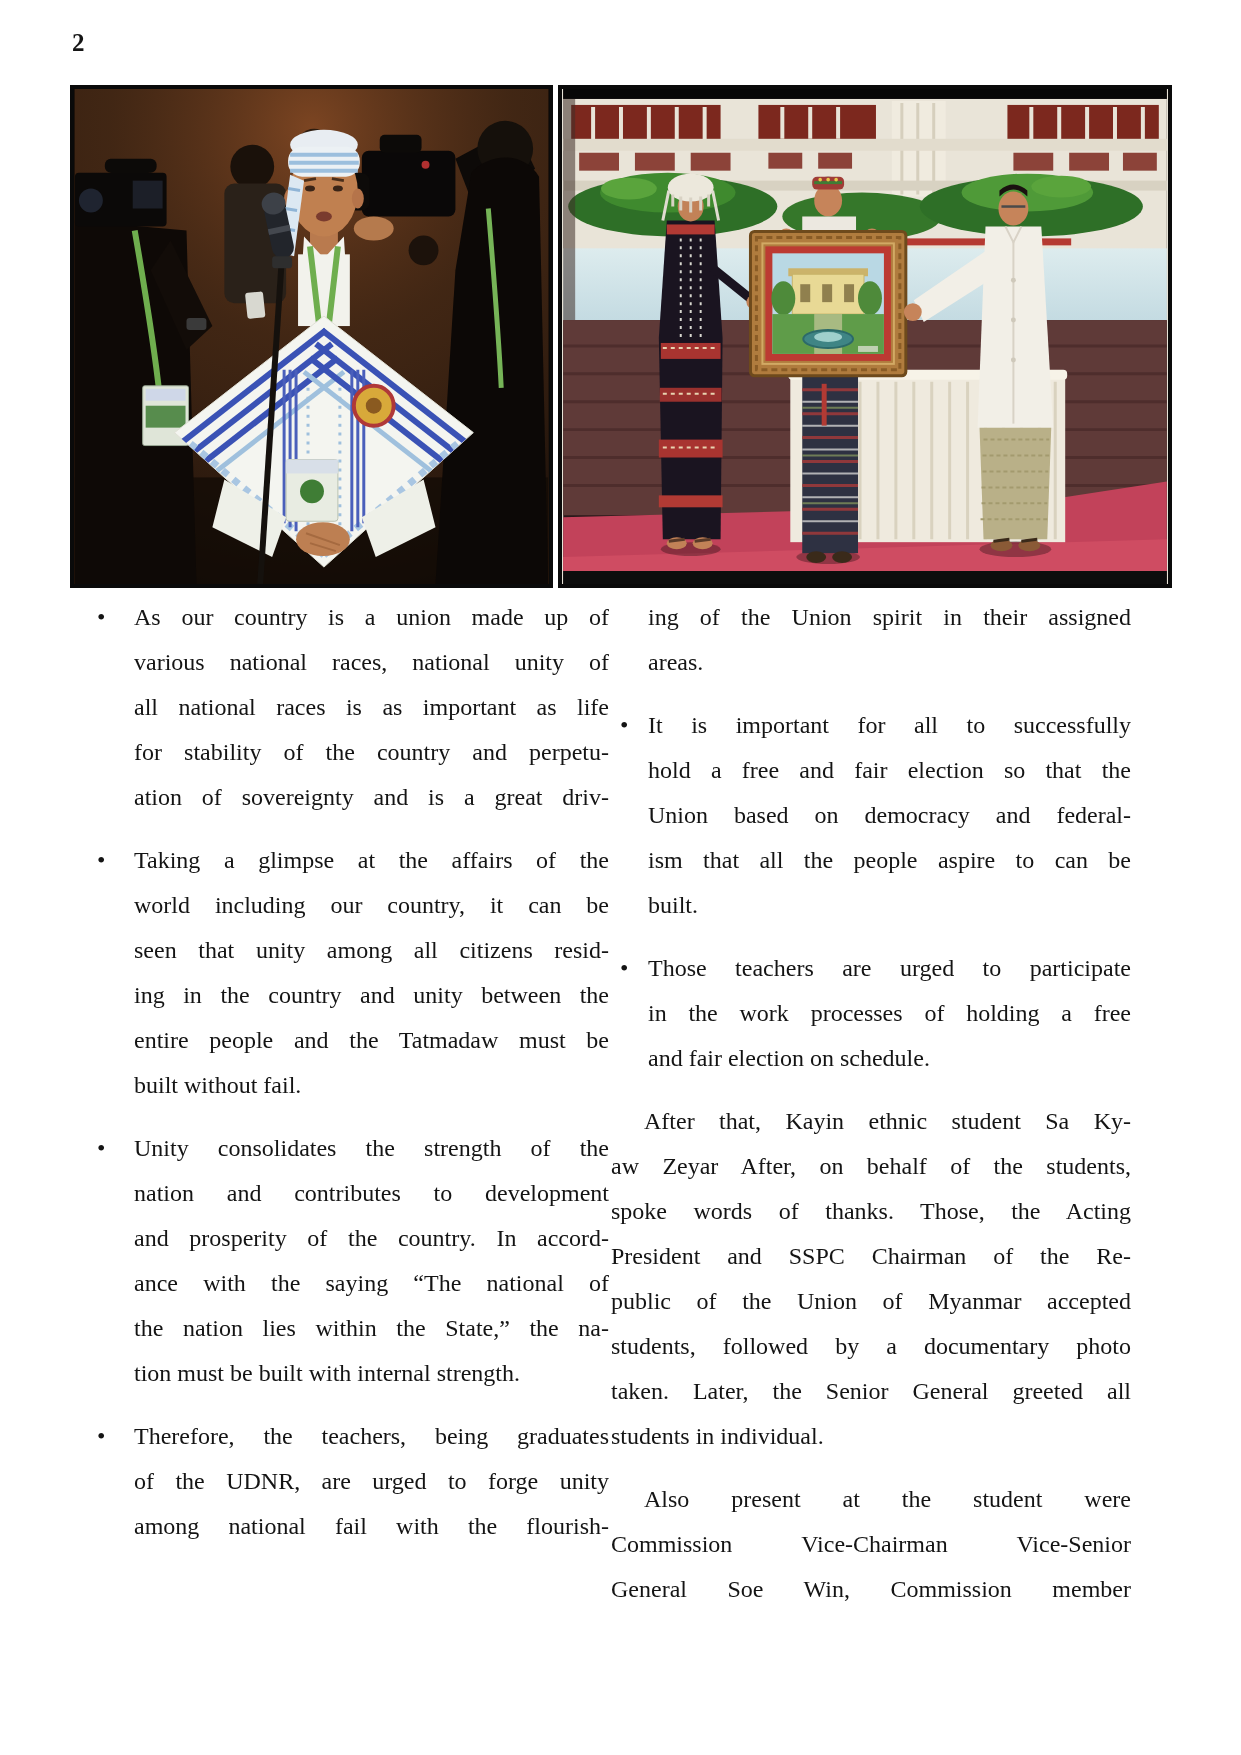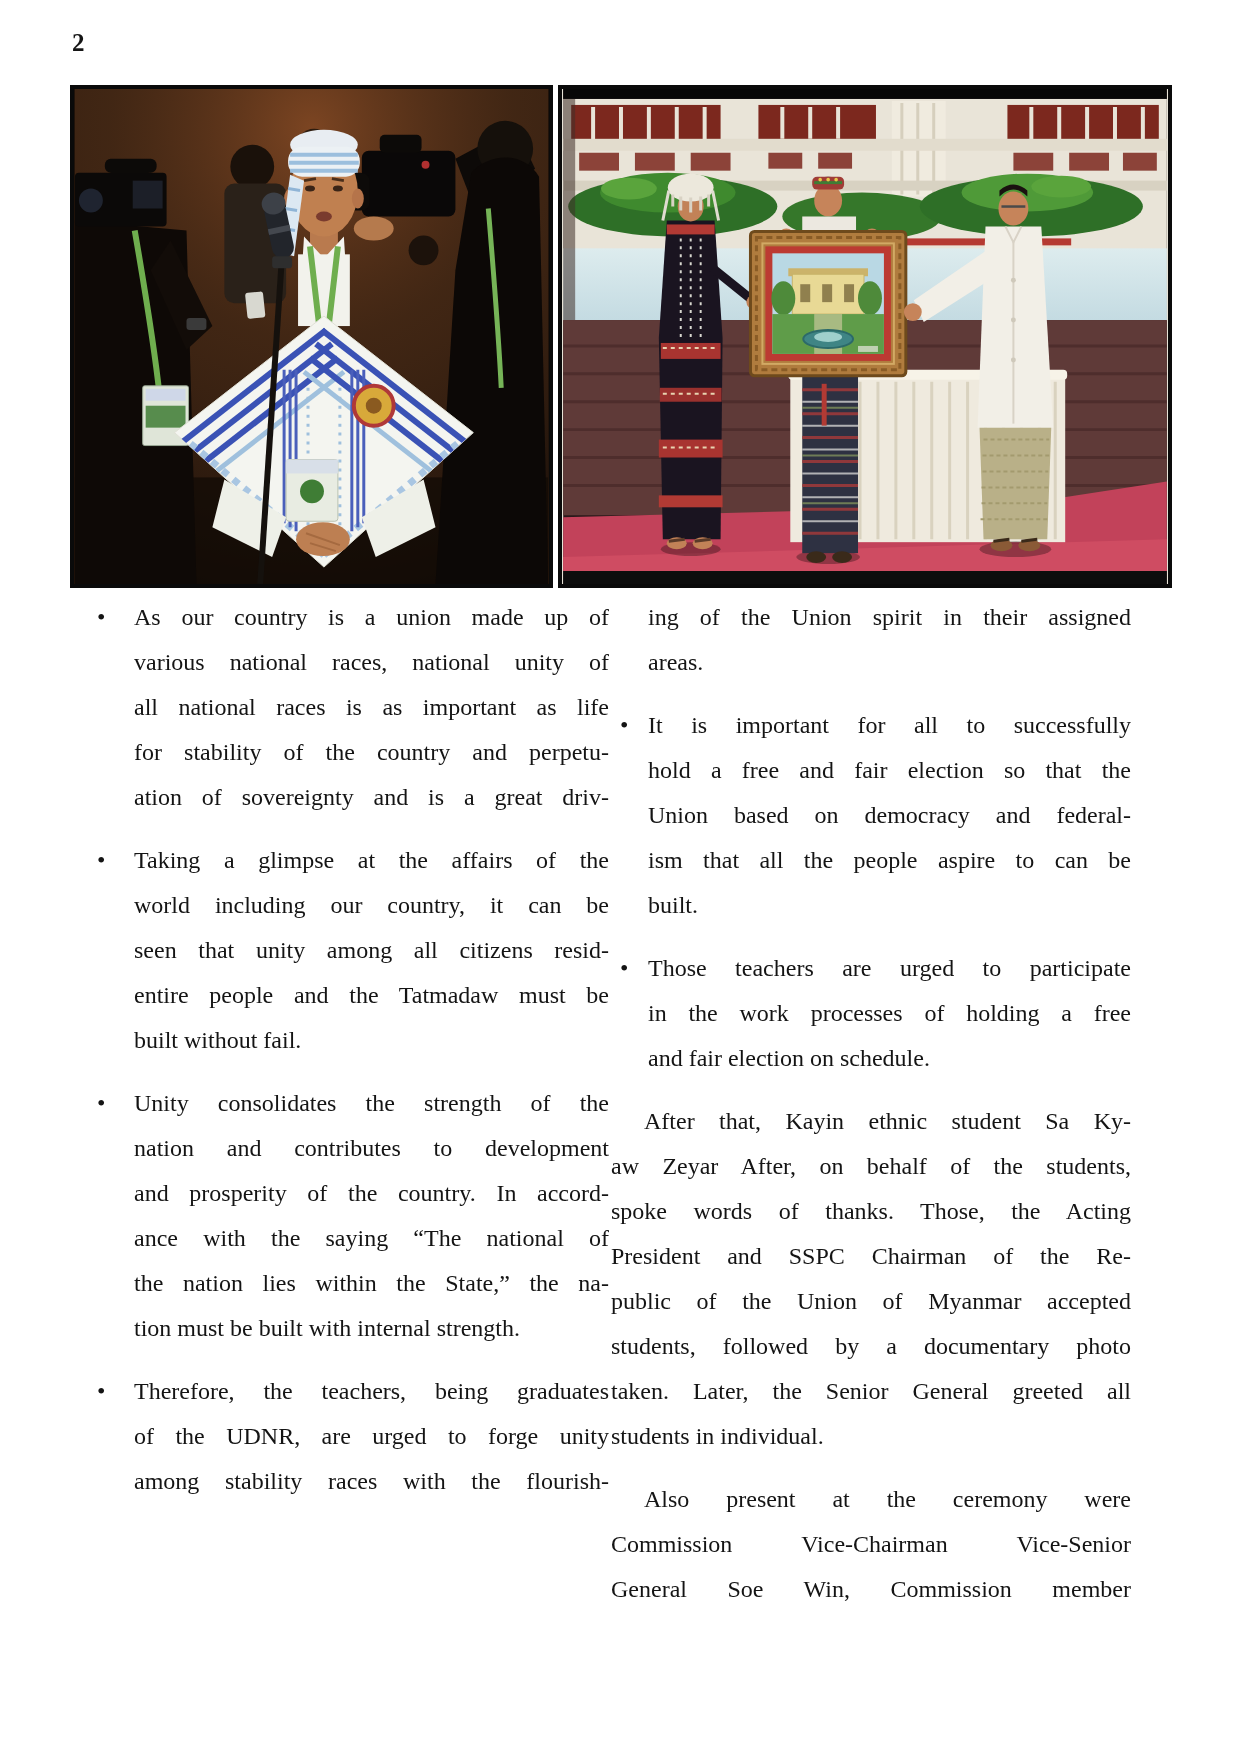--- a/index.html
+++ b/index.html
@@ -302,37 +302,38 @@
       <div class="line">various national races, national unity of</div>
       <div class="line">all national races is as important as life</div>
       <div class="line">for stability of the country and perpetu-</div>
       <div class="line">ation of sovereignty and is a great driv-</div>
     </div>
     <div class="item bullet">
       <span class="bullet-marker">•</span>
       <div class="line">Taking a glimpse at the affairs of the</div>
       <div class="line">world including our country, it can be</div>
       <div class="line">seen that unity among all citizens resid-</div>
+      <div class="line">ing in the country and unity between the</div>
       <div class="line">entire people and the Tatmadaw must be</div>
       <div class="line last">built without fail.</div>
     </div>
     <div class="item bullet">
       <span class="bullet-marker">•</span>
       <div class="line">Unity consolidates the strength of the</div>
       <div class="line">nation and contributes to development</div>
       <div class="line">and prosperity of the country. In accord-</div>
       <div class="line">ance with the saying “The national of</div>
       <div class="line">the nation lies within the State,” the na-</div>
       <div class="line last">tion must be built with internal strength.</div>
     </div>
     <div class="item bullet">
       <span class="bullet-marker">•</span>
       <div class="line">Therefore, the teachers, being graduates</div>
       <div class="line">of the UDNR, are urged to forge unity</div>
-      <div class="line">among stability races with the flourish-</div>
+      <div class="line">among national fail with the flourish-</div>
     </div>
   </div>
 <div class="col col-right" id="col-right">
     <div class="item continuation">
       <div class="line">ing of the Union spirit in their assigned</div>
       <div class="line last">areas.</div>
     </div>
     <div class="item bullet">
       <span class="bullet-marker">•</span>
       <div class="line">It is important for all to successfully</div>
@@ -351,17 +352,17 @@
       <div class="line indent">After that, Kayin ethnic student Sa Ky-</div>
       <div class="line">aw Zeyar After, on behalf of the students,</div>
       <div class="line">spoke words of thanks. Those, the Acting</div>
       <div class="line">President and SSPC Chairman of the Re-</div>
       <div class="line">public of the Union of Myanmar accepted</div>
       <div class="line">students, followed by a documentary photo</div>
       <div class="line">taken. Later, the Senior General greeted all</div>
       <div class="line last">students in individual.</div>
     </div>
     <div class="item paragraph">
-      <div class="line indent">Also present at the ceremony were</div>
+      <div class="line indent">Also present at the student were</div>
       <div class="line">Commission Vice-Chairman Vice-Senior</div>
       <div class="line">General Soe Win, Commission member</div>
     </div>
   </div>
 
 </body></html>

